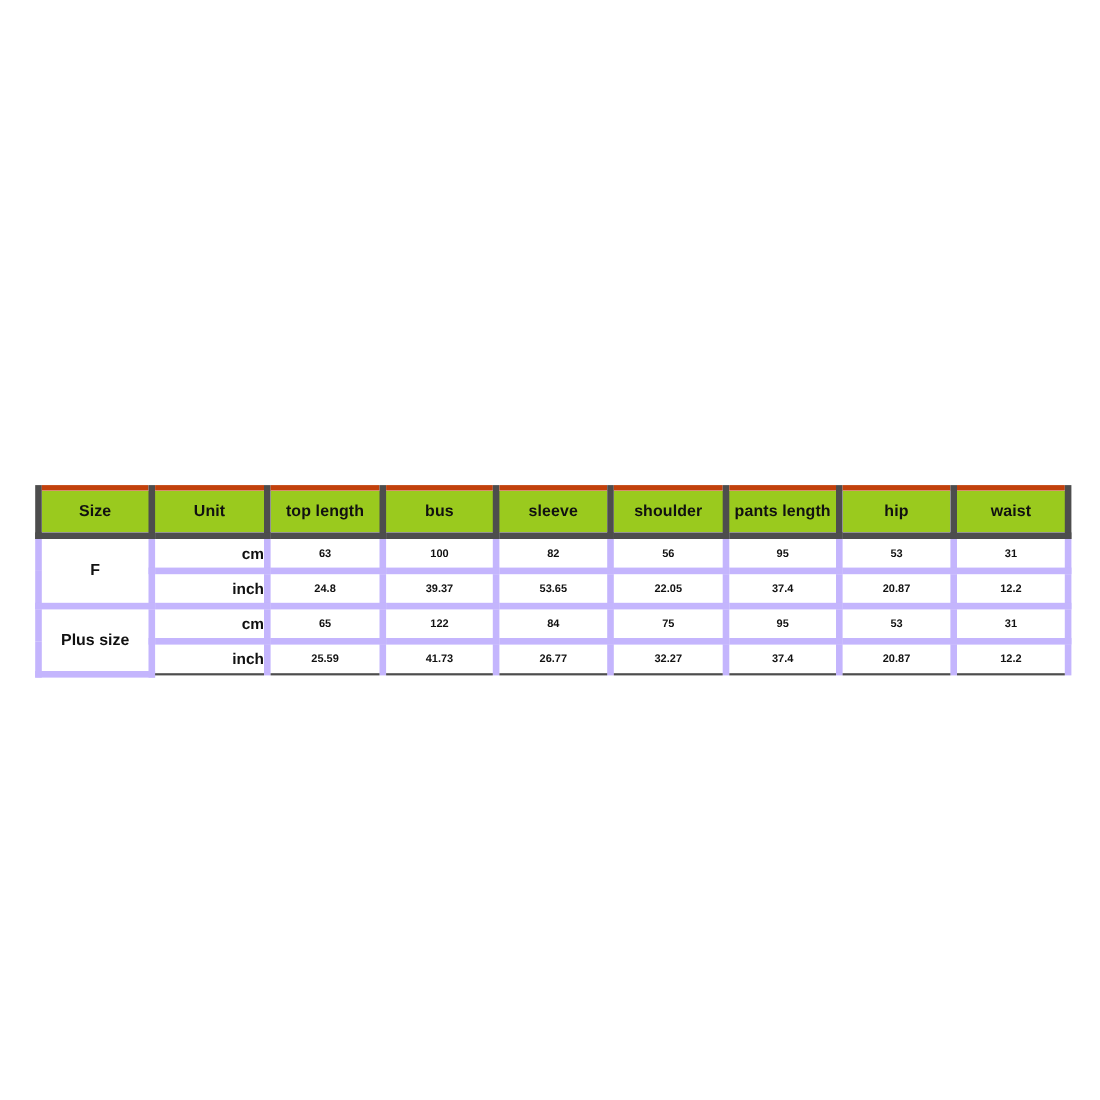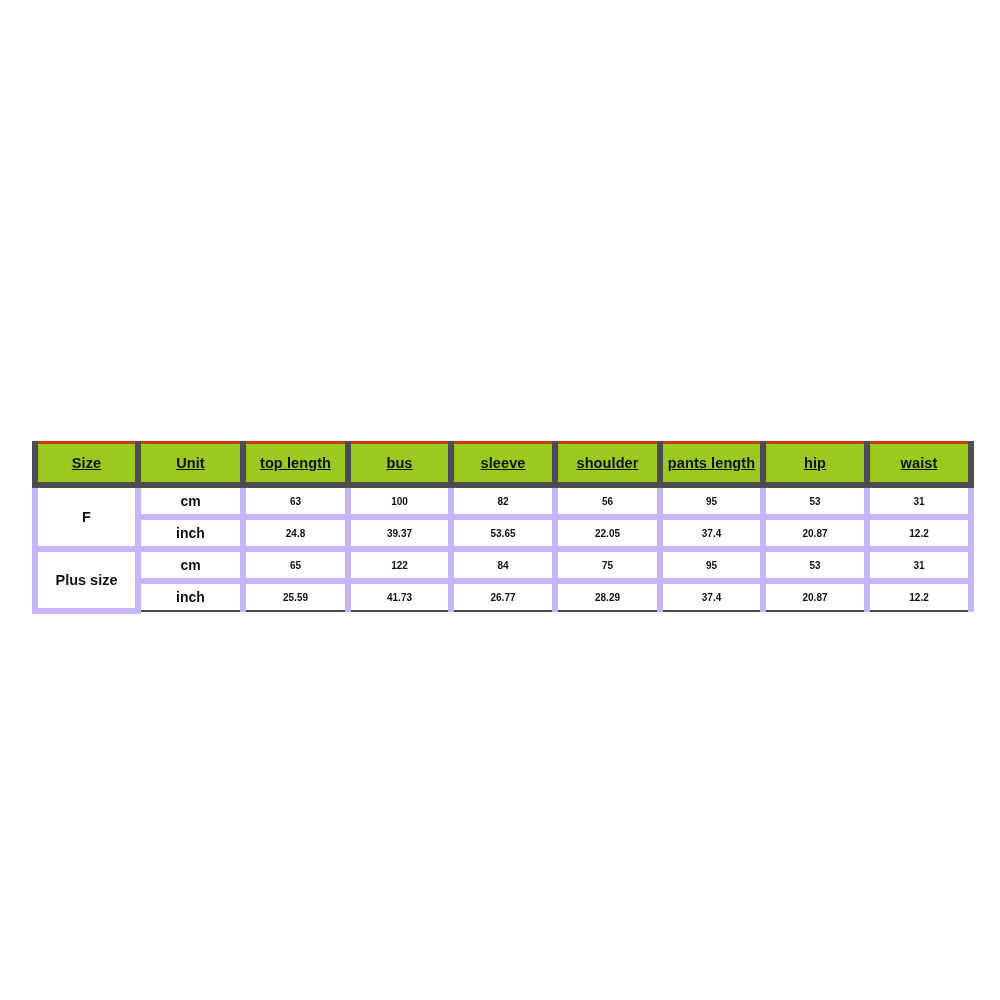--- a/index.html
+++ b/index.html
@@ -64,32 +64,32 @@
     height: 26px;
     font-size: 10px;
   }
 
   table.size-chart tbody td.group-label {
     font-size: 14.5px;
   }
 
   table.size-chart tbody td.unit-cell {
     font-size: 14px;
+    text-align: right;
   }
 
   
   table.size-chart tbody tr.group-start > td {
     border-top: 2px solid #4d4d4d;
   }
   table.size-chart tbody tr:last-child > td {
     border-bottom: 2px solid #4d4d4d;
   }
   table.size-chart thead tr > th {
-    border-top: 3px solid #c2410c;
-    text-decoration: underline;
+    border-top: 5px solid #c2410c;
   }
 </style>
 </head>
 <body>
 
 <div id="size-chart-wrap">
   <table class="size-chart">
     <colgroup>
       <col class="c-size">
       <col class="c-unit">
@@ -149,20 +149,20 @@
         <td>95</td>
         <td>53</td>
         <td>31</td>
       </tr>
 
       <tr>
         <td class="unit-cell">inch</td>
         <td>25.59</td>
         <td>41.73</td>
         <td>26.77</td>
-        <td>28.29</td>
+        <td>32.27</td>
         <td>37.4</td>
         <td>20.87</td>
         <td>12.2</td>
       </tr>
     </tbody>
   </table>
 </div>
 
 </body></html>

